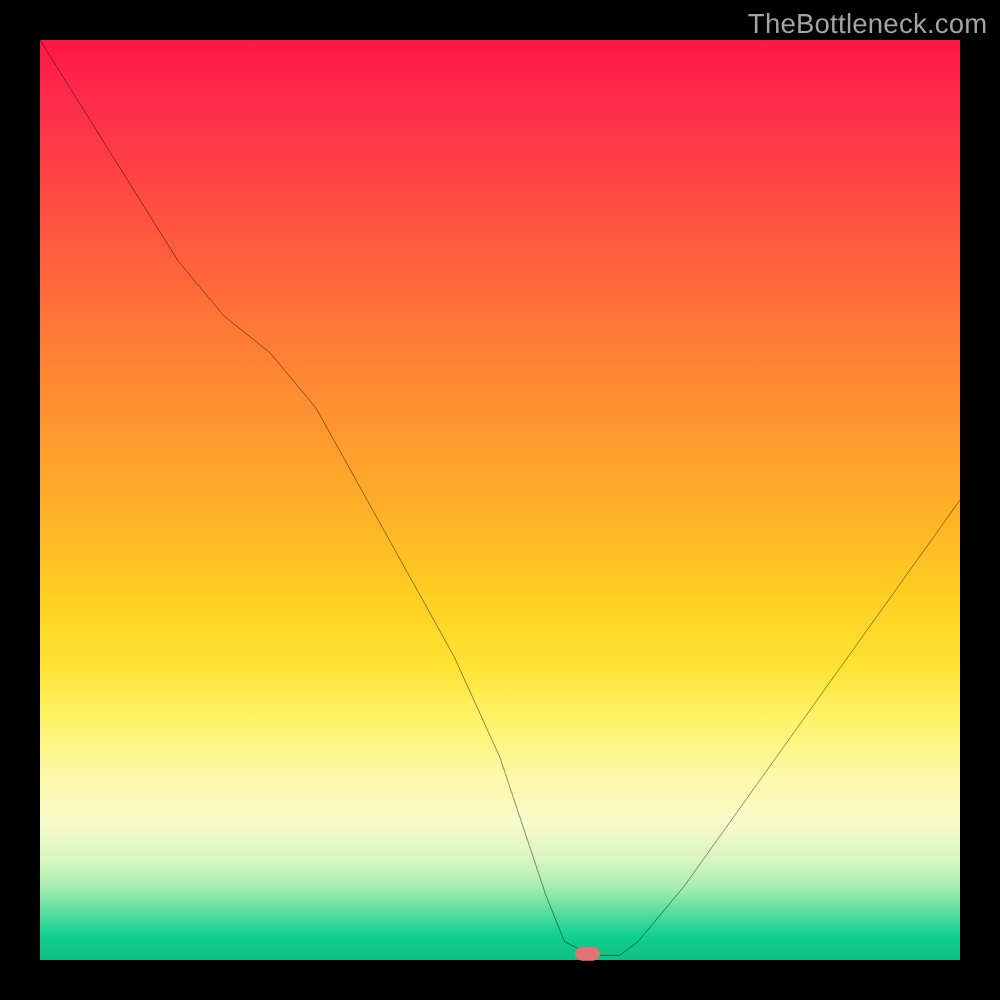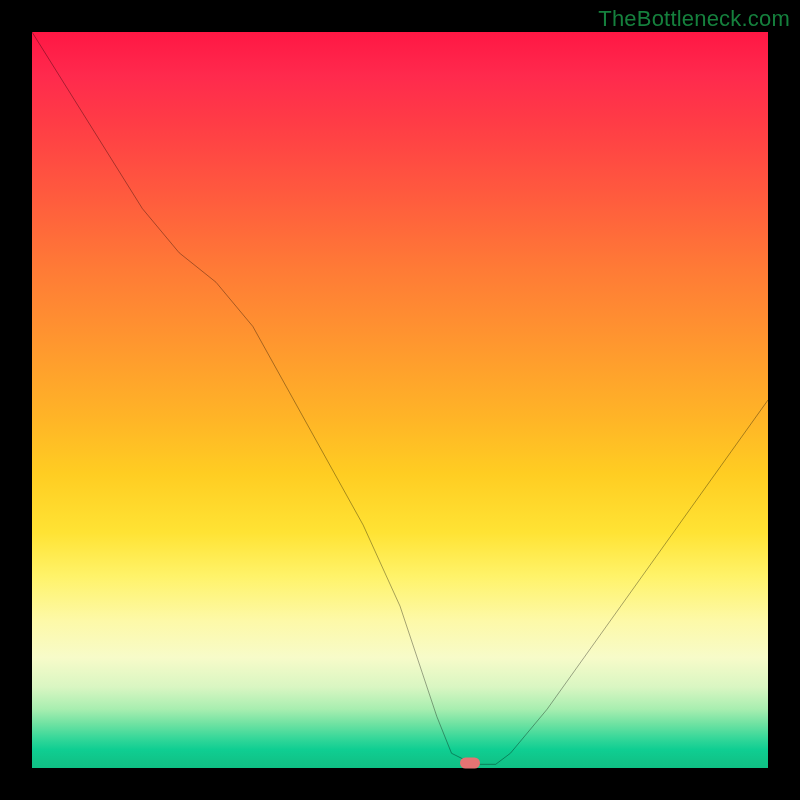--- a/index.html
+++ b/index.html
@@ -62,21 +62,21 @@
     width: 20px;
     height: 11px;
     background: #e57373;
     border-radius: 6px;
     transform: translate(-50%, -50%);
   }
   .watermark {
     position: absolute;
     top: 6px;
     right: 10px;
-    color: #15803d;
+    color: #a3a3a3;
     font-size: 22px;
     font-weight: 500;
     letter-spacing: 0.2px;
     user-select: none;
     text-align: right;
   }
 </style>
 </head>
 <body>
 

